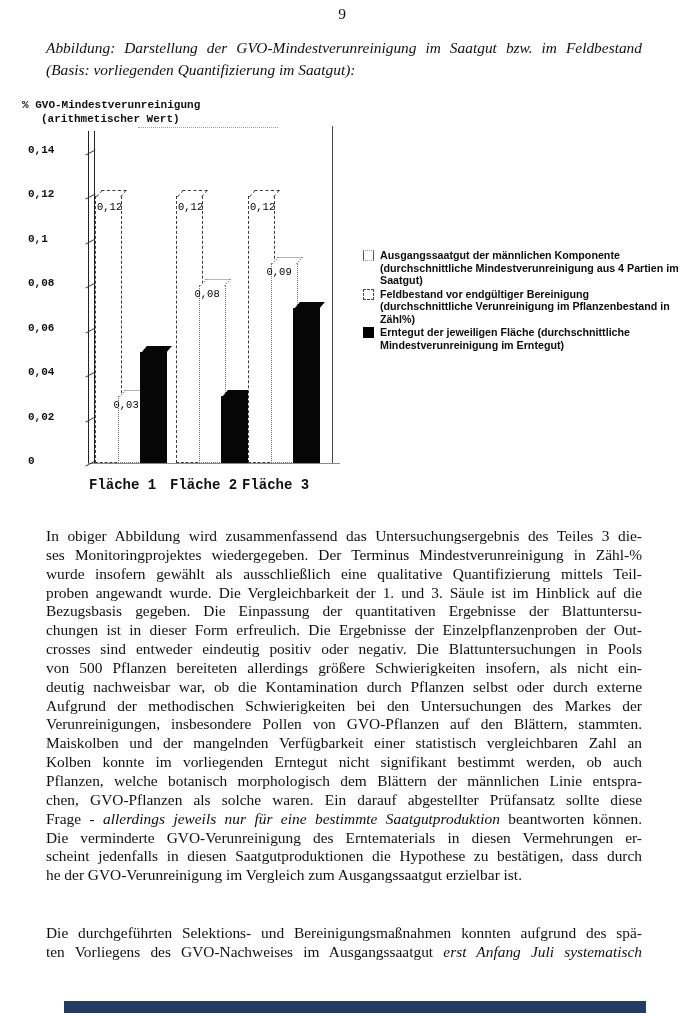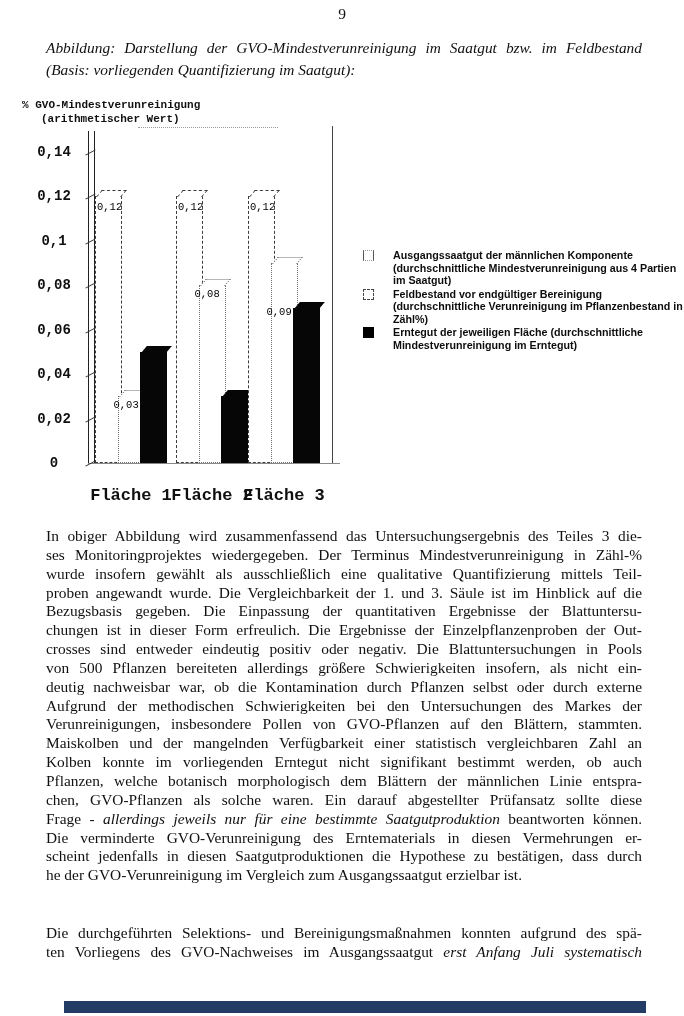--- a/index.html
+++ b/index.html
@@ -14,38 +14,38 @@
   
   .chart { position:absolute; left:20px; top:98px; width:348px; height:420px; font-family:Liberation Mono, monospace; }
   .chart-title { position:absolute; left:2px; top:1px; font-size:11px; font-weight:bold; white-space:nowrap; }
   .chart-sub   { position:absolute; left:21px; top:15px; font-size:11px; font-weight:bold; white-space:nowrap; }
   .axis-col { position:absolute; left:68px; top:33px; width:5px; height:332px;
               border-left:1.3px solid #222; border-right:1.3px solid #222; background:#fff; }
   .tickmark { position:absolute; left:65px; width:11px; height:0; border-top:1.2px solid #333; transform:rotate(-28deg); }
   .rightline { position:absolute; left:312px; top:28px; height:337px; width:0; border-left:1.2px solid #444; }
   .baseline  { position:absolute; left:68px; top:365px; width:252px; height:0; border-top:1px solid #888; }
   .topdots   { position:absolute; left:118px; top:29px; width:140px; height:0; border-top:1.5px dotted #9a9a9a; }
-  .ytick-label { position:absolute; left:8px; width:52px; text-align:center; font-size:14px; font-weight:bold; }
-  .cat-label   { position:absolute; top:388px; width:84px; text-align:center; font-size:17px; font-weight:bold; }
+  .ytick-label { position:absolute; left:8px; width:52px; text-align:left; font-size:11px; font-weight:bold; }
+  .cat-label   { position:absolute; top:379px; width:84px; text-align:left; font-size:14px; font-weight:bold; }
   .bar { position:absolute; box-sizing:border-box; }
   .bar .topface { position:absolute; left:0; top:-7px; width:100%; height:7px;
                   transform:skewX(-40deg); transform-origin:0 100%; box-sizing:border-box; }
   .bar.s0 { background:#fff; border:1.2px dashed #3a3a3a; }
   .bar.s0 .topface { background:#fff; border:1.2px dashed #3a3a3a; border-bottom:none; }
   .bar.s1 { background:#fff; border:1.2px dotted #6f6f6f; }
   .bar.s1 .topface { background:#fff; border:1.2px dotted #6f6f6f; border-bottom:none; }
   .bar.s2 { background:#060606; border:1px solid #060606; }
   .bar.s2 .topface { background:#060606; }
   .bar-label { position:absolute; font-size:10.5px; color:#000; white-space:nowrap; z-index:5; }
 
   
   .legend { position:absolute; left:363px; top:249px; width:320px;
             font-family:"Liberation Sans", sans-serif; font-size:10.7px; font-weight:bold;
             line-height:12.5px; color:#0d0d0d; }
-  .legend-item { display:flex; margin-bottom:1px;gap:13px; }
+  .legend-item { display:flex; margin-bottom:1px; }
   .legend-swatch { flex:0 0 11px; height:11px; margin-right:6px; margin-top:1px; box-sizing:border-box; }
   .sw-white-dashdot { background:#fff; border-left:1.5px solid #555; border-right:1.5px solid #555;
                       border-top:1px dotted #999; border-bottom:1px dotted #999; }
   .sw-white-dotted  { background:#fff; border:1.2px dashed #444; }
   .sw-black { background:#000; }
 
   
   .bodytext { position:absolute; left:46px; width:596px; font-size:15.4px; }
   #para1 { top:527px; }
   #para2 { top:924px; }
@@ -112,21 +112,21 @@
         <div class="topface"></div>
       </div>
       <div class="cat-label" style="left: 150px;">Fläche 2</div>
       <div class="bar s0" style="left: 228px; top: 98.4286px; width: 27px; height: 266.571px;">
         <div class="topface"></div>
       </div>
       <div class="bar-label" style="left: 230px; top: 103.429px;">0,12</div>
       <div class="bar s1" style="left: 250.5px; top: 165.071px; width: 27px; height: 199.929px;">
         <div class="topface"></div>
       </div>
-      <div class="bar-label" style="left: 246.5px; top: 168.071px; margin-top: 40px;">0,09</div>
+      <div class="bar-label" style="left: 246.5px; top: 168.071px;">0,09</div>
       <div class="bar s2" style="left: 273px; top: 209.5px; width: 27px; height: 155.5px;">
         <div class="topface"></div>
       </div>
       <div class="cat-label" style="left: 222px;">Fläche 3</div>
     </div>
 </div>
 
 <div class="legend" id="legend">
     <div class="legend-item">
       <div class="legend-swatch sw-white-dashdot"></div>

